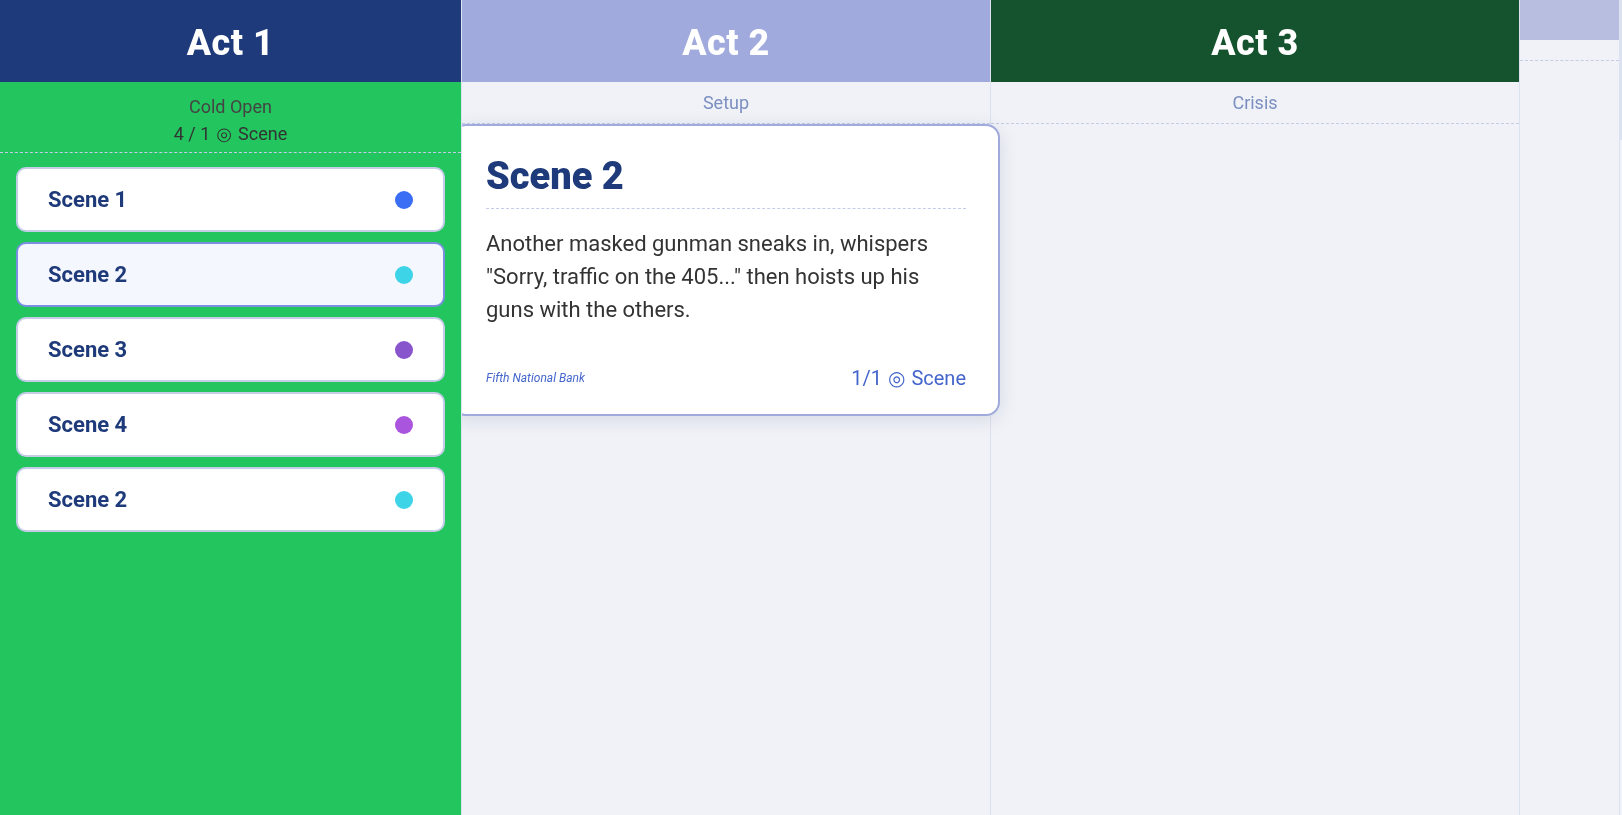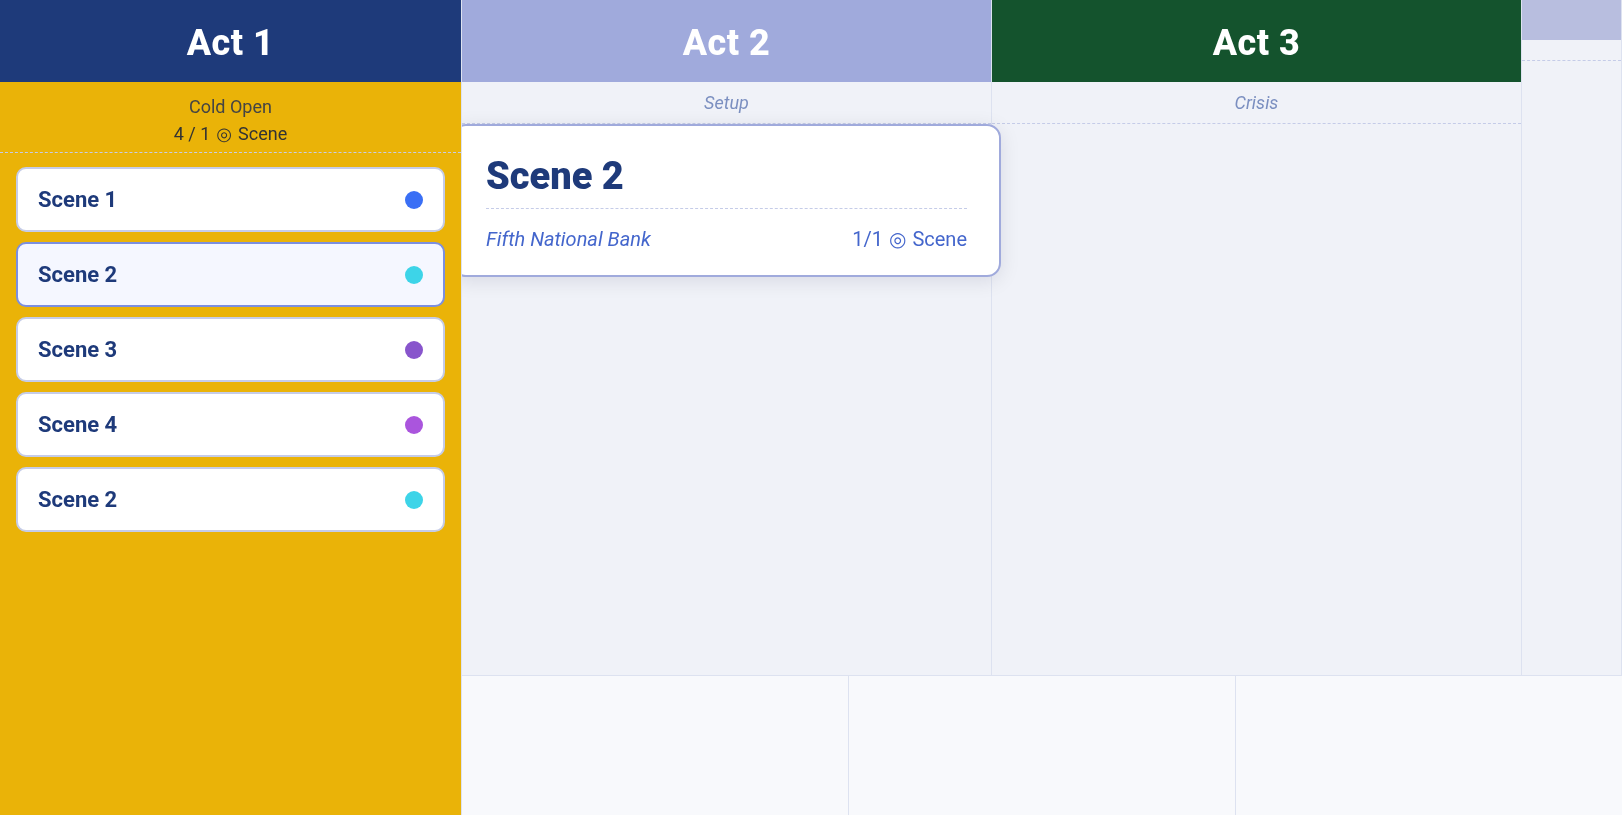--- a/index.html
+++ b/index.html
@@ -9,21 +9,21 @@
       width: 1622px;
       height: 815px;
       overflow: hidden;
       display: flex;
     }
 
     
     .sidebar {
       width: 462px;
       min-width: 462px;
-      background: #eab308;
+      background: #22c55e;
       display: flex;
       flex-direction: column;
       border-right: 1px solid #dde2f0;
     }
 
     .act-header {
       padding: 22px 16px 18px;
       text-align: center;
     }
 
@@ -63,21 +63,21 @@
       padding: 14px 16px;
       display: flex;
       flex-direction: column;
       gap: 10px;
       overflow-y: auto;
     }
 
     .scene-item {
       border: 2px solid #c5cce8;
       border-radius: 10px;
-      padding: 18px 20px;
+      padding: 18px 30px;
       display: flex;
       align-items: center;
       justify-content: space-between;
       background: #fff;
       cursor: pointer;
     }
 
     .scene-item.active {
       border-color: #7b8fe0;
       background: #f5f7ff;
@@ -100,21 +100,21 @@
     .dot-blue { background: #3a6ff5; }
     .dot-cyan { background: #3dd4e8; }
     .dot-purple-dark { background: #8855cc; }
     .dot-purple-light { background: #aa55dd; }
     .dot-teal { background: #3dd4e8; }
 
     
     .main-content {
       flex: 1;
       display: flex;
-      flex-direction: column;
+      flex-direction: row;
       overflow: hidden;
     }
 
     
     .columns-row {
       display: flex;
       flex: 1;
       overflow: hidden;
     }
 
@@ -150,21 +150,20 @@
       background: #b8bedf;
       color: #fff;
     }
 
     .act-column-subtitle {
       padding: 10px 0;
       text-align: center;
       font-size: 18px;
       color: #7b8fc0;
       border-bottom: 1px dashed #c5cce8;
-      font-style: italic;
     }
 
     .act-column-body {
       flex: 1;
       padding: 14px;
       position: relative;
     }
 
     
     .scene-popup {
@@ -200,21 +199,21 @@
       margin-bottom: 40px;
     }
 
     .scene-popup-footer {
       display: flex;
       justify-content: space-between;
       align-items: center;
     }
 
     .scene-popup-location {
-      font-size: 20px;
+      font-size: 12px;
       font-style: italic;
       color: #4466cc;
     }
 
     .scene-popup-beat {
       font-size: 20px;
       color: #4466cc;
       display: flex;
       align-items: center;
       gap: 6px;
@@ -291,20 +290,21 @@
       <div class="act-column-header act2-header">
         <h2>Act 2</h2>
       </div>
       <div class="act-column-subtitle">Setup</div>
       <div class="act-column-body">
 
         <div class="scene-popup">
 
           <div class="scene-popup-title">Scene 2</div>
           <hr class="scene-popup-divider">
+          <p class="scene-popup-description">Another masked gunman sneaks in, whispers "Sorry, traffic on the 405..." then hoists up his guns with the others.</p>
           <div class="scene-popup-footer">
             <span class="scene-popup-location">Fifth National Bank</span>
             <span class="scene-popup-beat">
               <span>1/1</span>
               <span>◎</span>
               <span>Scene</span>
             </span>
           </div>
         </div>
 

